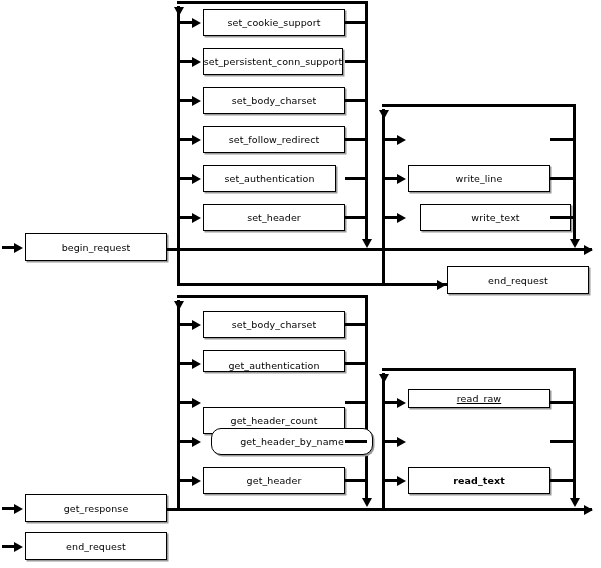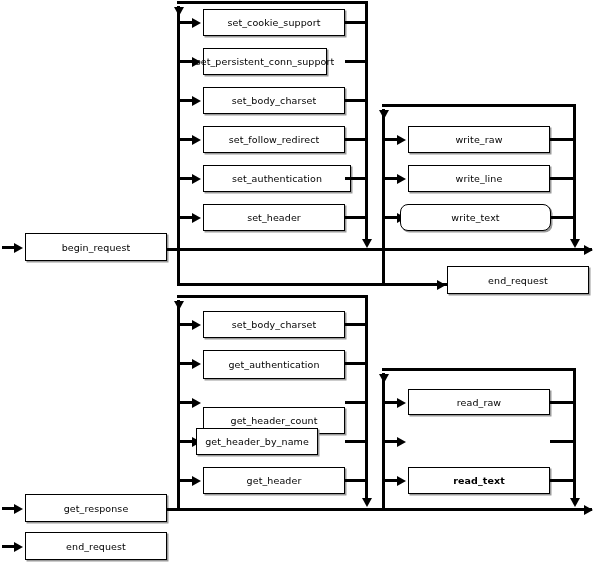--- a/index.html
+++ b/index.html
@@ -56,76 +56,73 @@
 
   <div class="h" style="left:180px;top:21px;width:14px;"></div>
   <div class="ar ar-r" style="left:192px;top:17.5px;"></div>
   <div class="node" style="left:203px;top:9px;width:142px;height:27px;">
     <span>set_cookie_support</span>
   </div>
   <div class="h" style="left:345px;top:21px;width:22px;"></div>
 
   <div class="h" style="left:180px;top:60px;width:14px;"></div>
   <div class="ar ar-r" style="left:192px;top:56.5px;"></div>
-  <div class="node" style="left:203px;top:48px;width:124px;height:27px;">
+  <div class="node" style="left:203px;top:48px;width:140px;height:27px;">
     <span>set_persistent_conn_support</span>
   </div>
   <div class="h" style="left:345px;top:60px;width:22px;"></div>
 
   <div class="h" style="left:180px;top:99px;width:14px;"></div>
   <div class="ar ar-r" style="left:192px;top:95.5px;"></div>
   <div class="node" style="left:203px;top:87px;width:142px;height:27px;">
     <span>set_body_charset</span>
   </div>
   <div class="h" style="left:345px;top:99px;width:22px;"></div>
 
   <div class="h" style="left:180px;top:138px;width:14px;"></div>
   <div class="ar ar-r" style="left:192px;top:134.5px;"></div>
   <div class="node" style="left:203px;top:126px;width:142px;height:27px;">
     <span>set_follow_redirect</span>
   </div>
   <div class="h" style="left:345px;top:138px;width:22px;"></div>
 
   <div class="h" style="left:180px;top:177px;width:14px;"></div>
   <div class="ar ar-r" style="left:192px;top:173.5px;"></div>
-  <div class="node" style="left:203px;top:165px;width:148px;height:27px;">
+  <div class="node" style="left:203px;top:165px;width:133px;height:27px;">
     <span>set_authentication</span>
   </div>
   <div class="h" style="left:345px;top:177px;width:22px;"></div>
 
   <div class="h" style="left:180px;top:216px;width:14px;"></div>
   <div class="ar ar-r" style="left:192px;top:212.5px;"></div>
   <div class="node" style="left:203px;top:204px;width:142px;height:27px;">
     <span>set_header</span>
   </div>
   <div class="h" style="left:345px;top:216px;width:22px;"></div>
 
   <div class="h" style="left:382px;top:104px;width:194px;"></div>
   <div class="v" style="left:573px;top:104px;height:140px;"></div>
   <div class="ar ar-d" style="left:569.5px;top:239px;"></div>
   <div class="v" style="left:382px;top:109px;height:177px;"></div>
   <div class="ar ar-d" style="left:378.5px;top:110px;"></div>
 
   <div class="h" style="left:385px;top:138px;width:14px;"></div>
   <div class="ar ar-r" style="left:397px;top:134.5px;"></div>
-  <div class="node" style="left:408px;top:126px;width:142px;height:27px;">
-    <span>write_raw</span>
-  </div>
   <div class="h" style="left:550px;top:138px;width:25px;"></div>
 
   <div class="h" style="left:385px;top:177px;width:14px;"></div>
   <div class="ar ar-r" style="left:397px;top:173.5px;"></div>
   <div class="node" style="left:408px;top:165px;width:142px;height:27px;">
     <span>write_line</span>
   </div>
   <div class="h" style="left:550px;top:177px;width:25px;"></div>
 
   <div class="h" style="left:385px;top:216px;width:14px;"></div>
   <div class="ar ar-r" style="left:397px;top:212.5px;"></div>
-  <div class="node" style="left:400px;top:204px;width:151px;height:27px;border-radius:8px;">
+  <div class="node" style="left:420px;top:204px;width:151px;height:27px;">
     <span>write_text</span>
   </div>
   <div class="h" style="left:550px;top:216px;width:25px;"></div>
 
   <div class="node term" style="left:447px;top:266px;width:142px;height:28px;">
     <span>end_request</span>
   </div>
 
   <div class="h" style="left:2px;top:507px;width:14px;"></div>
   <div class="ar ar-r" style="left:14px;top:503.5px;"></div>
@@ -152,55 +149,55 @@
 
   <div class="h" style="left:180px;top:323px;width:14px;"></div>
   <div class="ar ar-r" style="left:192px;top:319.5px;"></div>
   <div class="node" style="left:203px;top:311px;width:142px;height:27px;">
     <span>set_body_charset</span>
   </div>
   <div class="h" style="left:345px;top:323px;width:22px;"></div>
 
   <div class="h" style="left:180px;top:362px;width:14px;"></div>
   <div class="ar ar-r" style="left:192px;top:358.5px;"></div>
-  <div class="node" style="left:203px;top:350px;width:142px;height:29px;">
+  <div class="node" style="left:203px;top:350px;width:142px;height:22px;align-items:flex-end;">
     <span>get_authentication</span>
   </div>
   <div class="h" style="left:345px;top:362px;width:22px;"></div>
 
   <div class="h" style="left:180px;top:401px;width:14px;"></div>
   <div class="ar ar-r" style="left:192px;top:397.5px;"></div>
   <div class="node" style="left:203px;top:389px;width:142px;height:27px;margin-top:18px;">
     <span>get_header_count</span>
   </div>
   <div class="h" style="left:345px;top:401px;width:22px;"></div>
 
   <div class="h" style="left:180px;top:440px;width:14px;"></div>
   <div class="ar ar-r" style="left:192px;top:436.5px;"></div>
-  <div class="node" style="left:196px;top:428px;width:122px;height:27px;">
+  <div class="node" style="left:211px;top:428px;width:162px;height:27px;border-radius:10px;">
     <span>get_header_by_name</span>
   </div>
   <div class="h" style="left:345px;top:440px;width:22px;"></div>
 
   <div class="h" style="left:180px;top:479px;width:14px;"></div>
   <div class="ar ar-r" style="left:192px;top:475.5px;"></div>
   <div class="node" style="left:203px;top:467px;width:142px;height:27px;">
     <span>get_header</span>
   </div>
   <div class="h" style="left:345px;top:479px;width:22px;"></div>
 
   <div class="h" style="left:382px;top:368px;width:194px;"></div>
   <div class="v" style="left:573px;top:368px;height:134px;"></div>
   <div class="ar ar-d" style="left:569.5px;top:498px;"></div>
   <div class="v" style="left:382px;top:373px;height:136px;"></div>
   <div class="ar ar-d" style="left:378.5px;top:374px;"></div>
 
   <div class="h" style="left:385px;top:401px;width:14px;"></div>
   <div class="ar ar-r" style="left:397px;top:397.5px;"></div>
-  <div class="node" style="left:408px;top:389px;width:142px;height:26px;">
+  <div class="node" style="left:408px;top:389px;width:142px;height:19px;text-decoration:underline;">
     <span>read_raw</span>
   </div>
   <div class="h" style="left:550px;top:401px;width:25px;"></div>
 
   <div class="h" style="left:385px;top:440px;width:14px;"></div>
   <div class="ar ar-r" style="left:397px;top:436.5px;"></div>
   <div class="h" style="left:550px;top:440px;width:25px;"></div>
 
   <div class="h" style="left:385px;top:479px;width:14px;"></div>
   <div class="ar ar-r" style="left:397px;top:475.5px;"></div>

